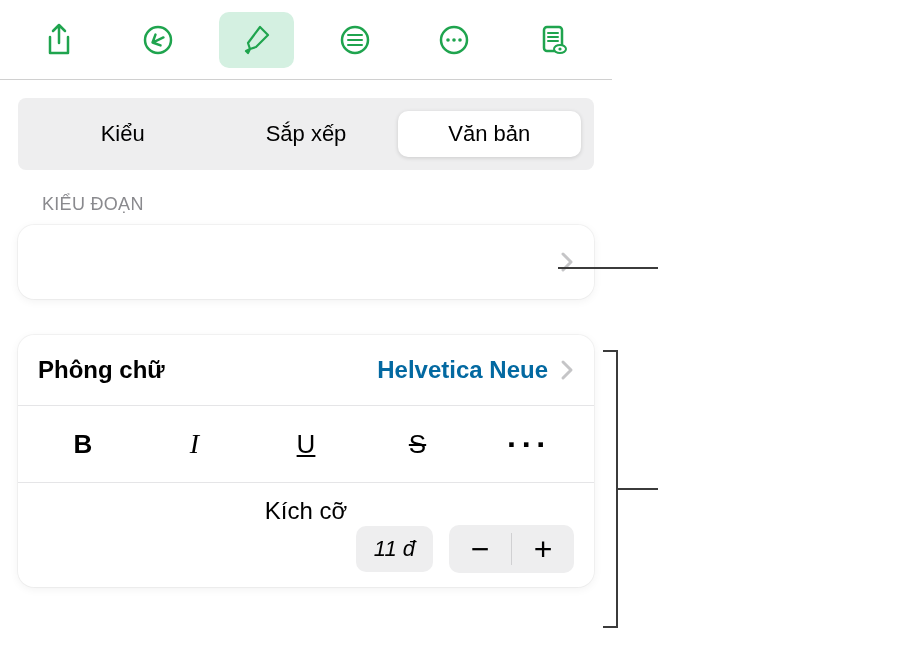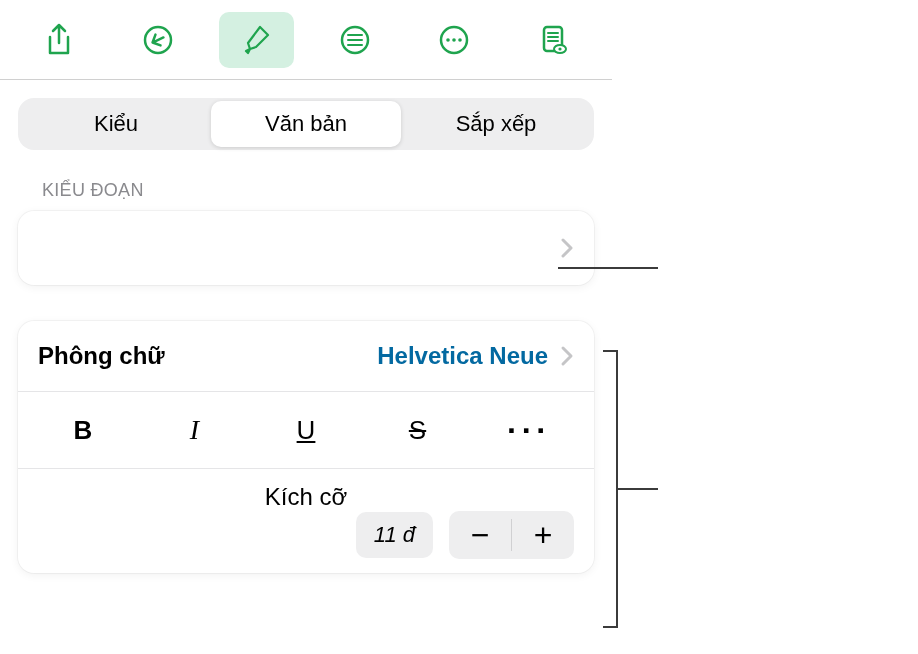--- a/index.html
+++ b/index.html
@@ -7,21 +7,21 @@
     
     .panel { width: 612px; height: 654px; background: #fff; position: relative; }
     
     .toolbar { height: 80px; display: flex; align-items: center; justify-content: space-around; border-bottom: 1px solid #d0d0d0; padding: 0 10px; }
     .toolbar-btn { width: 75px; height: 56px; display: flex; align-items: center; justify-content: center; border-radius: 10px; cursor: pointer; }
     .toolbar-btn.active { background: #d4f0e1; }
     .toolbar-btn svg { width: 34px; height: 34px; }
     
     .content { padding: 18px 18px 0 18px; }
     
-    .seg-control { display: flex; background: #eeeeef; border-radius: 16px; padding: 3px; margin-bottom: 30px; }
+    .seg-control { display: flex; background: #eeeeef; border-radius: 8px; padding: 13px; margin-bottom: 24px; }
     .seg-item { flex: 1; text-align: center; padding: 10px 0; font-size: 22px; color: #000; border-radius: 10px; cursor: pointer; }
     .seg-item.active { background: #fff; box-shadow: 0 1px 4px rgba(0,0,0,0.15); font-weight: 500; }
     
     .section-label { font-size: 18px; color: #8a8a8e; letter-spacing: 0.3px; margin-left: 24px; margin-bottom: 10px; }
     
     .card { background: #fff; border-radius: 16px; box-shadow: 0 0 0 1px rgba(0,0,0,0.04), 0 2px 10px rgba(0,0,0,0.06); margin-bottom: 36px; overflow: hidden; }
     
     .row { display: flex; align-items: center; padding: 0 20px; min-height: 70px; position: relative; font-weight: bold; }
     .row-sep { border-top: 1px solid #e5e5e7; }
     .row-label { font-size: 24px; color: #000; }
@@ -91,22 +91,22 @@
           <path d="M12 10 L22 10 M12 14 L22 14 M12 18 L22 18" stroke="#1fa44e" stroke-width="2" stroke-linecap="round"></path>
           <ellipse cx="24" cy="26" rx="6" ry="4" fill="#fff" stroke="#1fa44e" stroke-width="2"></ellipse>
           <circle cx="24" cy="26" r="1.6" fill="#1fa44e"></circle>
         </svg>
     </div>
   </div>
 
   <div class="content">
     <div class="seg-control">
       <div class="seg-item">Kiểu</div>
+      <div class="seg-item">Sắp xếp</div>
       <div class="seg-item active">Văn bản</div>
-      <div class="seg-item">Sắp xếp</div>
     </div>
 
     <div class="section-label">KIỂU ĐOẠN</div>
 
     <div class="card">
       <div class="row row-big">
         <span class="chevron" style="margin-left:auto">
           <svg viewBox="0 0 14 22">
               <path d="M3 3 L11 11 L3 19" stroke="#c5c5c7" stroke-width="3" fill="none" stroke-linecap="round" stroke-linejoin="round"></path>
             </svg>

